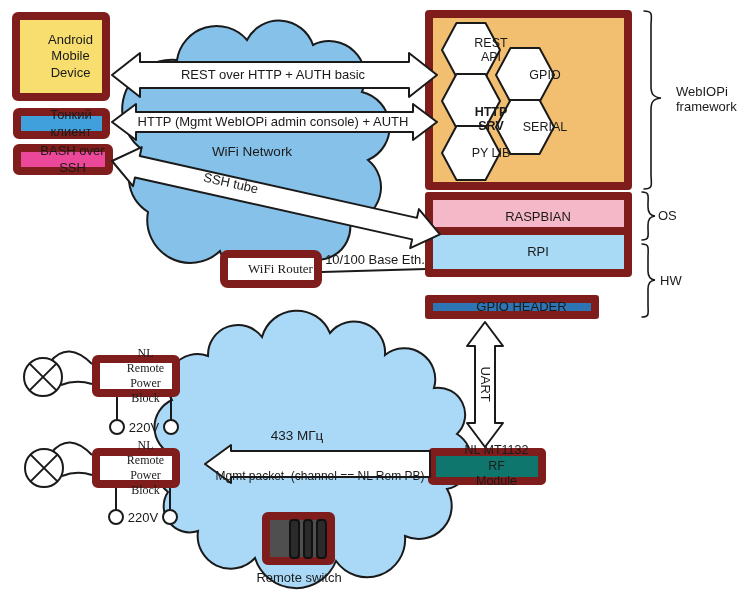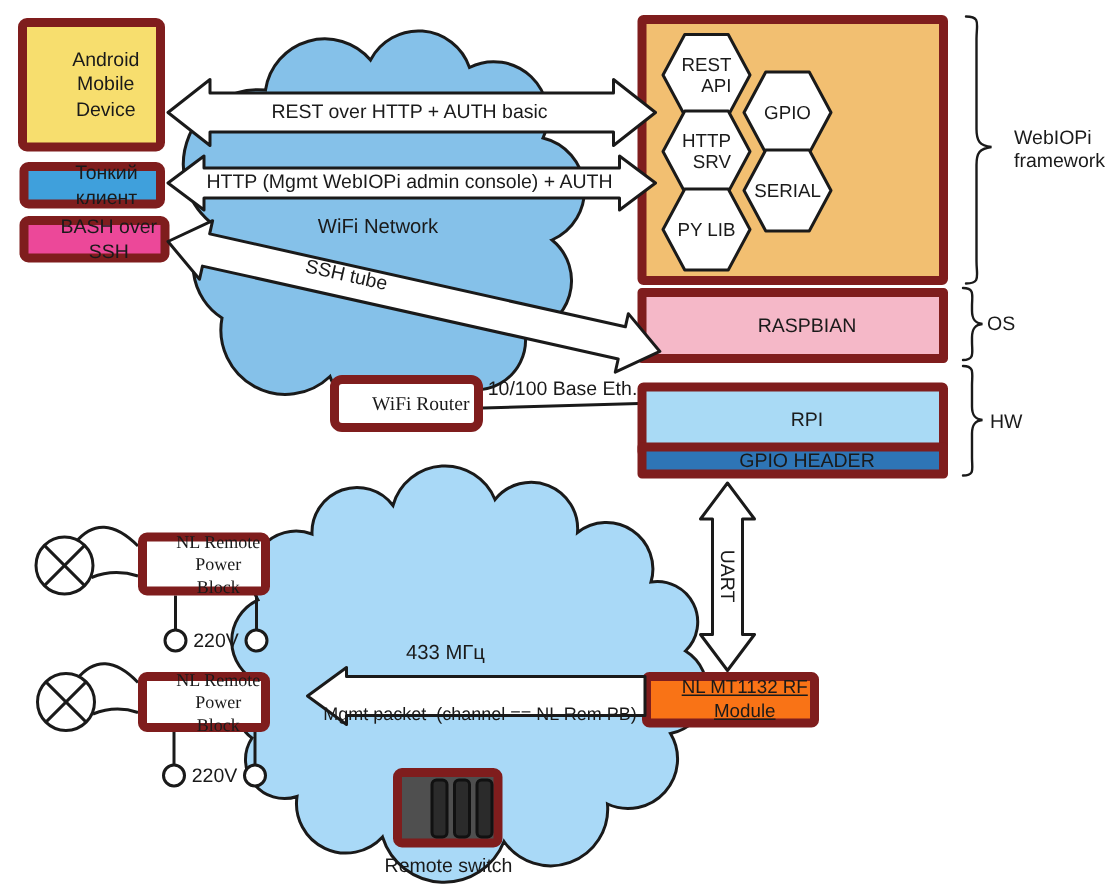--- a/index.html
+++ b/index.html
@@ -1,39 +1,39 @@
 <!DOCTYPE html>
 <html><head>
 <meta charset="utf-8">
 <style>
   html,body{margin:0;padding:0;background:#ffffff;}
   #canvas{position:relative;width:743px;height:595px;background:#fff;overflow:hidden;
           font-family:"Liberation Sans", sans-serif;color:#1a1a1a;}
   svg{position:absolute;left:0;top:0;}
   #svg-bg{z-index:1;}
   #svg-fg{z-index:3;}
-  .box{position:absolute;box-sizing:border-box;border:6px solid #7f1d1d;z-index:2;
+  .box{position:absolute;box-sizing:border-box;border:8px solid #7f1d1d;z-index:2;
        display:flex;align-items:center;justify-content:center;text-align:center;
        font-size:13px;line-height:1.25;white-space:pre-line;padding-left:19px;}
   .rounded{border-radius:6px;}
   .android{background:#F7DE6E;}
   .thin{background:#3FA0DC;}
   .bash{background:#ec4899;}
   .orange{background:#F2BF71;border-radius:4px;}
   .raspbian{background:#F5B8C8;border-radius:3px;}
   .rpi{background:#A9DAF5;border-radius:4px;}
   .gpio{background:#2E75B6;border-radius:3px;}
   .white{background:#ffffff;border-radius:8px;font-family:Liberation Serif, serif;}
-  .module{background:#f97316;border-radius:5px;font-size:12.5px;text-decoration:underline;}
+  .module{background:#0f766e;border-radius:5px;font-size:12.5px;}
   .switch{background:#4F4F4F;border-radius:6px;gap:3px;}
   .slot{width:16px;height:40px;background:#2B2B2B;border:2px solid #111;border-radius:4px;box-sizing:border-box;}
   .lbl{position:absolute;z-index:4;font-size:13px;white-space:pre;transform:translate(-50%,-50%);}
   .lbl-left{position:absolute;z-index:4;font-size:13px;white-space:pre-line;transform:none;}
-  .hexlbl{position:absolute;z-index:4;font-size:12.5px;line-height:1.12;text-align:right;
-          white-space:pre-line;transform:translate(-50%,-50%);}
+  .hexlbl{position:absolute;z-index:4;font-size:12.5px;line-height:1.12;text-align:center;
+          white-space:pre-line;transform:translate(-50%,-50%);margin-left:20px;}
   .rot-ssh{transform:translate(-50%,-50%) rotate(12.6deg);}
   .rot-90{transform:translate(-50%,-50%) rotate(90deg);}
   .small{font-size:12px;}
 </style>
 </head>
 <body>
 
 <div id="canvas">
 
   <svg id="svg-bg" width="743" height="595" viewBox="0 0 743 595">
@@ -86,22 +86,22 @@
     <path fill="none" stroke="#1a1a1a" stroke-width="1.6" stroke-linecap="round" d="M 642 244 C 650 244 648 249 648 257 L 648 271 C 648 277 650 279.5 655 280 C 650 280.5 648 283 648 289 L 648 305 C 648 313 650 317 642 317"></path>
   </svg>
 
   <div class="box rounded android" style="left:12px;top:12px;width:98px;height:89px;">Android Mobile
 Device</div>
   <div class="box rounded thin" style="left:13px;top:108px;width:97px;height:31px;">Тонкий клиент</div>
   <div class="box rounded bash" style="left:13px;top:144px;width:100px;height:31px;">BASH over SSH</div>
 
   <div class="box orange" style="left:425px;top:10px;width:207px;height:180px;"></div>
   <div class="box raspbian" style="left:425px;top:192px;width:207px;height:50px;">RASPBIAN</div>
-  <div class="box rpi" style="left:425px;top:255px;width:207px;height:50px;">RPI</div>
-  <div class="box gpio" style="left:425px;top:295px;width:207px;height:24px;">GPIO HEADER</div>
+  <div class="box rpi" style="left:425px;top:227px;width:207px;height:50px;">RPI</div>
+  <div class="box gpio" style="left:425px;top:295px;width:174px;height:24px;">GPIO HEADER</div>
 
   <div class="box white" style="left:220px;top:250px;width:102px;height:38px;">WiFi Router</div>
 
   <div class="box white small" style="left:92px;top:355px;width:88px;height:42px;border-radius:6px;">NL Remote
 Power Block</div>
   <div class="box white small" style="left:92px;top:448px;width:88px;height:40px;border-radius:6px;">NL Remote
 Power Block</div>
 
   <div class="box module" style="left:428px;top:448px;width:118px;height:37px;">NL MT1132 RF
 Module</div>
@@ -125,21 +125,21 @@
       <polygon points="496,75 510.5,48 539.5,48 554,75 539.5,102 510.5,102"></polygon>
       <polygon points="442,101 456.5,74 485.5,74 500,101 485.5,128 456.5,128"></polygon>
       <polygon points="496,127 510.5,100 539.5,100 554,127 539.5,154 510.5,154"></polygon>
       <polygon points="442,153 456.5,126 485.5,126 500,153 485.5,180 456.5,180"></polygon>
     </g>
   </svg>
 
   <div class="hexlbl" style="left:471px;top:50px;">REST
 API</div>
   <div class="hexlbl" style="left:525px;top:75px;">GPIO</div>
-  <div class="hexlbl" style="left:471px;top:101px;">HTTP
+  <div class="hexlbl" style="left:471px;top:119px;font-weight:bold;">HTTP
 SRV</div>
   <div class="hexlbl" style="left:525px;top:127px;">SERIAL</div>
   <div class="hexlbl" style="left:471px;top:153px;">PY LIB</div>
 
   <div class="lbl" style="left:273px;top:74px;">REST over HTTP + AUTH basic</div>
   <div class="lbl" style="left:273px;top:121px;">HTTP (Mgmt WebIOPi admin console) + AUTH</div>
   <div class="lbl rot-ssh" style="left:231px;top:183px;">SSH tube</div>
   <div class="lbl" style="left:252px;top:151px;font-size:13.5px;">WiFi Network</div>
   <div class="lbl" style="left:375px;top:259px;">10/100 Base Eth.</div>
   <div class="lbl rot-90" style="left:485px;top:384px;">UART</div>

